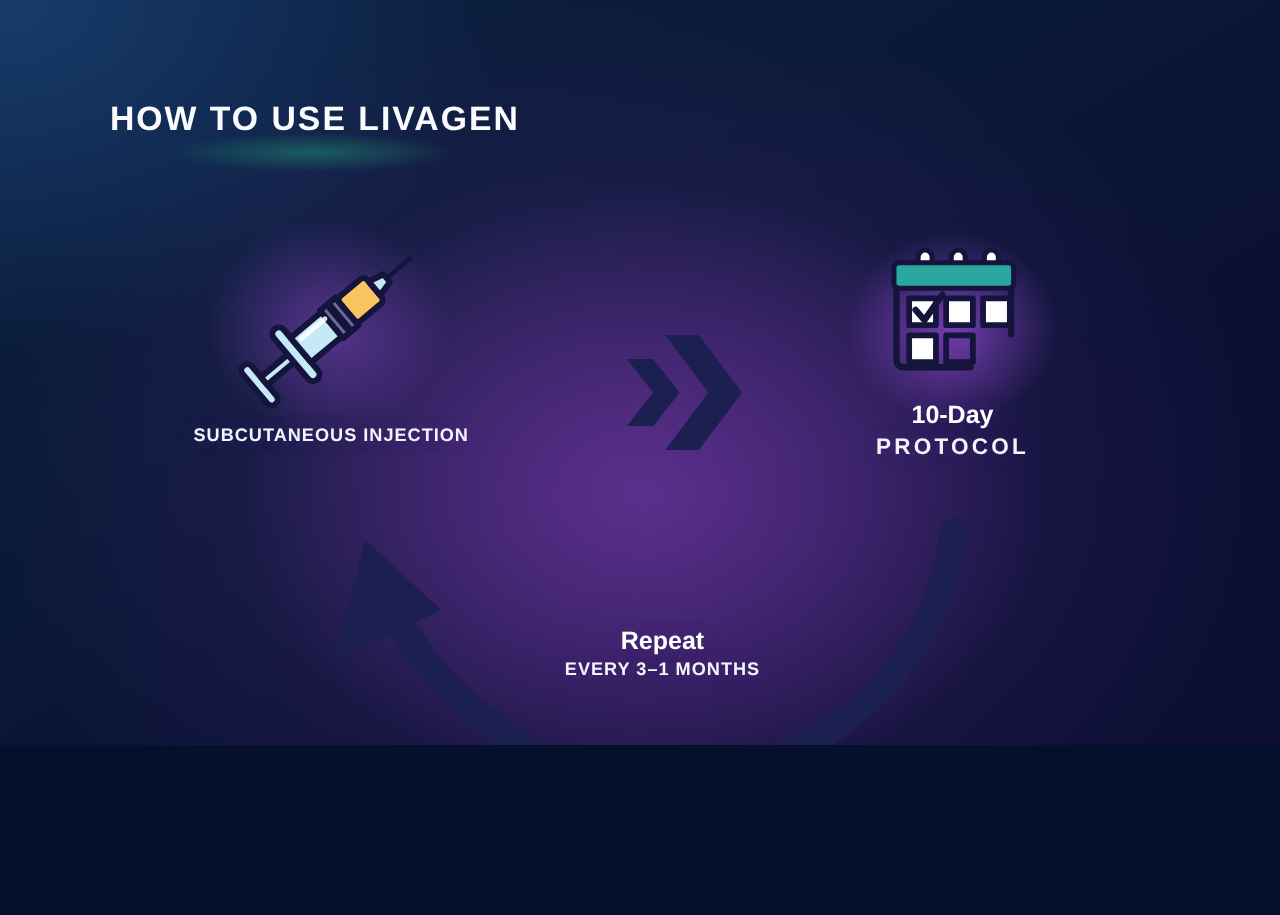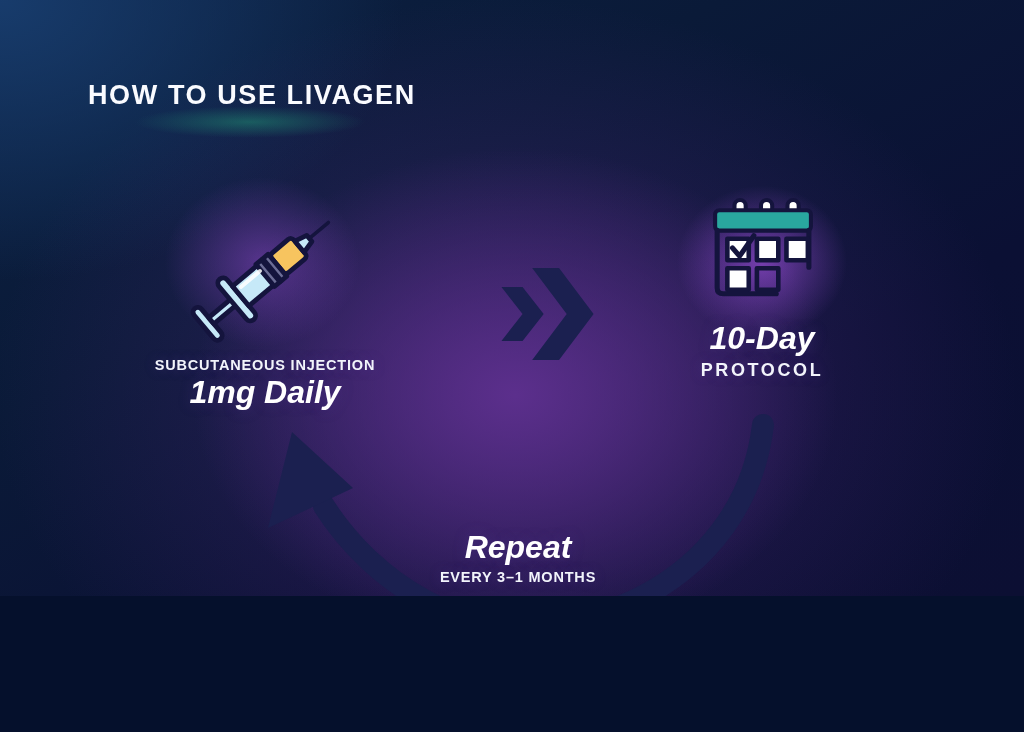--- a/index.html
+++ b/index.html
@@ -14,39 +14,38 @@
       radial-gradient(ellipse 640px 490px at 505px 390px, rgba(76,40,122,0.55), rgba(76,40,122,0) 80%),
       radial-gradient(ellipse 560px 390px at 0% 0%, rgba(24,61,110,0.95), rgba(24,61,110,0) 72%),
       linear-gradient(150deg,#0c2142 0%,#0a1a38 35%,#0b1034 70%,#0c0f33 100%);
   }
   .abs{position:absolute;}
   #page-title{
     left:88px;top:80px;font-size:27px;font-weight:800;letter-spacing:1.6px;
     color:#fafbff;
   }
   .step{display:flex;flex-direction:column;align-items:center;text-align:center;}
-  #step-injection{left:142px;top:200px;width:246px;}
+  #step-injection{left:142px;top:184px;width:246px;}
   #step-protocol{left:686px;top:198px;width:152px;}
   .icon-wrap{display:block;}
   .small-caps-label{
     font-size:14.5px;font-weight:800;letter-spacing:0.8px;color:#f2f4fb;
     text-shadow:0 0 12px rgba(90,60,160,0.35);
   }
   .big-label{
-    font-size:32px;font-weight:800;color:#ffffff;line-height:1.05;
+    font-size:20px;font-weight:800;color:#ffffff;line-height:1.05;
     text-shadow:0 0 14px rgba(90,60,160,0.35);
-    font-style:italic;
   }
   #step-injection .small-caps-label{margin-top:9px;}
   #step-injection .big-label{margin-top:3px;}
   #step-protocol .big-label{margin-top:18px;}
   #step-protocol .small-caps-label{margin-top:4px;letter-spacing:2.6px;font-size:18px;}
   #chevron-wrap{left:496px;top:266px;width:104px;height:96px;}
   #arrow-wrap{left:230px;top:408px;width:560px;height:245px;}
-  #repeat-block{left:378px;top:503px;width:280px;text-align:center;margin-top:28px;}
+  #repeat-block{left:390px;top:503px;width:280px;text-align:center;}
   #repeat-block .big-label{margin-bottom:4px;}
   svg{display:block;}
 </style>
 </head>
 <body>
 
 <div id="stage">
 
   <div id="page-title" class="abs">HOW TO USE LIVAGEN</div>
 
@@ -70,21 +69,20 @@
 
           <polygon points="164,86 180,90 180,100 164,104" fill="#c6e9f8"></polygon>
 
           <line x1="180" y1="95" x2="211" y2="95" stroke-width="4.5"></line>
 
           <rect x="73" y="84" width="36" height="5" rx="2.5" fill="#ffffff" stroke="none" opacity="0.85"></rect>
         </g>
       </svg>
     </span>
     <div class="small-caps-label">SUBCUTANEOUS INJECTION</div>
-    <div class="big-label">1mg Daily</div>
   </div>
 
   <div id="chevron-wrap" class="abs">
     <svg width="104" height="96" viewBox="0 0 105 100">
       <polygon points="4,22 26,22 48,50 26,78 4,78 26,50" fill="#1b2050"></polygon>
       <polygon points="36,2 64,2 100,50 64,98 36,98 72,50" fill="#1b2050"></polygon>
     </svg>
   </div>
 
   <div id="step-protocol" class="abs step">

